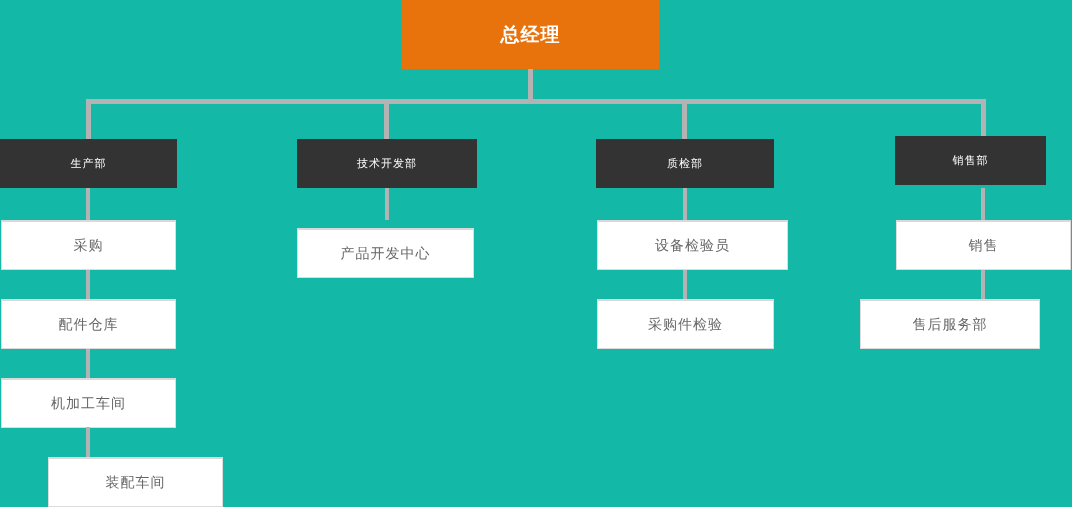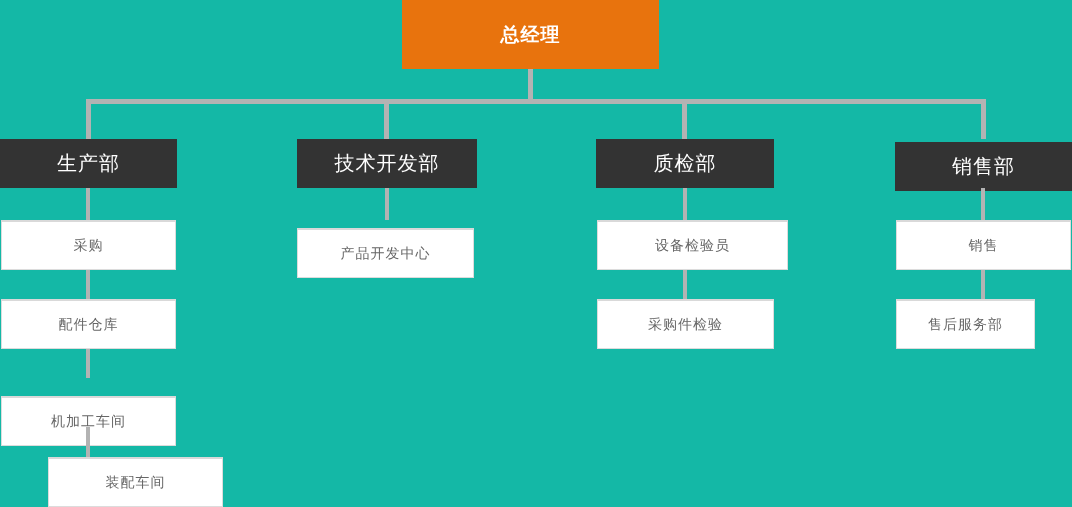--- a/index.html
+++ b/index.html
@@ -6,21 +6,21 @@
     --root-bg:#E8730D; --dept-bg:#333333; --connector:#B3B3B3;
     --child-border:#DCDCDC; --child-border-top:#D9D9D9; --child-text:#666666;
     --node-text:#FFFFFF;
   }
   html,body{margin:0;padding:0;background:#FFFFFF;}
   body{font-family:"Liberation Sans","DejaVu Sans",sans-serif;}
   .canvas{position:relative;width:1072px;height:507px;background:#14b8a6;overflow:hidden;}
   .node{position:absolute;display:flex;align-items:center;justify-content:center;
         box-sizing:border-box;text-align:center;cursor:default;}
   .node.root{background:var(--root-bg);color:var(--node-text);font-size:19px;font-weight:bold;letter-spacing:1px;}
-  .node.dept{background:var(--dept-bg);color:var(--node-text);font-size:20px;letter-spacing:1px;}
+  .node.dept{background:var(--dept-bg);color:var(--node-text);font-size:11px;letter-spacing:1px;}
   .node.child{background:#FFFFFF;color:var(--child-text);font-size:14px;letter-spacing:1px;
         border:1px solid var(--child-border);border-top:2px solid var(--child-border-top);}
   .conn{position:absolute;background:var(--connector);}
 </style>
 </head>
 <body>
 
 <div class="canvas">
 
   <div class="conn" style="left:528px;top:69px;width:5px;height:35px;"></div>
@@ -29,37 +29,37 @@
   <div class="conn" style="left:86px;top:99px;width:5px;height:40px;"></div>
   <div class="conn" style="left:384px;top:99px;width:5px;height:40px;"></div>
   <div class="conn" style="left:682px;top:99px;width:5px;height:40px;"></div>
   <div class="conn" style="left:981px;top:99px;width:5px;height:40px;"></div>
 
   <div class="node root" style="left:402px;top:0px;width:257px;height:69px;">总经理</div>
 
   <div class="node dept" style="left:0px;top:139px;width:177px;height:49px;">生产部</div>
   <div class="node dept" style="left:297px;top:139px;width:180px;height:49px;">技术开发部</div>
   <div class="node dept" style="left:596px;top:139px;width:178px;height:49px;">质检部</div>
-  <div class="node dept" style="left:895px;top:142px;width:177px;height:49px;">销售部</div>
+  <div class="node dept" style="left:895px;top:136px;width:151px;height:49px;">销售部</div>
 
   <div class="conn" style="left:86px;top:188px;width:4px;height:32px;"></div>
   <div class="node child" style="left:1px;top:220px;width:175px;height:50px;text-align:right;">采购</div>
   <div class="conn" style="left:86px;top:270px;width:4px;height:29px;"></div>
   <div class="node child" style="left:1px;top:299px;width:175px;height:50px;">配件仓库</div>
   <div class="conn" style="left:86px;top:349px;width:4px;height:29px;"></div>
-  <div class="node child" style="left:1px;top:378px;width:175px;height:50px;margin-top:18px;">机加工车间</div>
+  <div class="node child" style="left:1px;top:378px;width:175px;height:50px;">机加工车间</div>
   <div class="conn" style="left:86px;top:427px;width:4px;height:30px;"></div>
   <div class="node child" style="left:1px;top:457px;width:175px;height:50px;margin-left:47px;">装配车间</div>
 
   <div class="conn" style="left:385px;top:188px;width:4px;height:32px;"></div>
   <div class="node child" style="left:297px;top:220px;width:177px;height:50px;margin-top:8px;">产品开发中心</div>
 
   <div class="conn" style="left:683px;top:188px;width:4px;height:32px;"></div>
   <div class="node child" style="left:597px;top:220px;width:191px;height:50px;">设备检验员</div>
   <div class="conn" style="left:683px;top:270px;width:4px;height:29px;"></div>
   <div class="node child" style="left:597px;top:299px;width:177px;height:50px;">采购件检验</div>
 
   <div class="conn" style="left:981px;top:188px;width:4px;height:32px;"></div>
   <div class="node child" style="left:896px;top:220px;width:175px;height:50px;">销售</div>
   <div class="conn" style="left:981px;top:270px;width:4px;height:29px;"></div>
-  <div class="node child" style="left:896px;top:299px;width:139px;height:50px;">售后服务部</div>
+  <div class="node child" style="left:860px;top:299px;width:180px;height:50px;">售后服务部</div>
 
 </div>
 
 </body></html>

